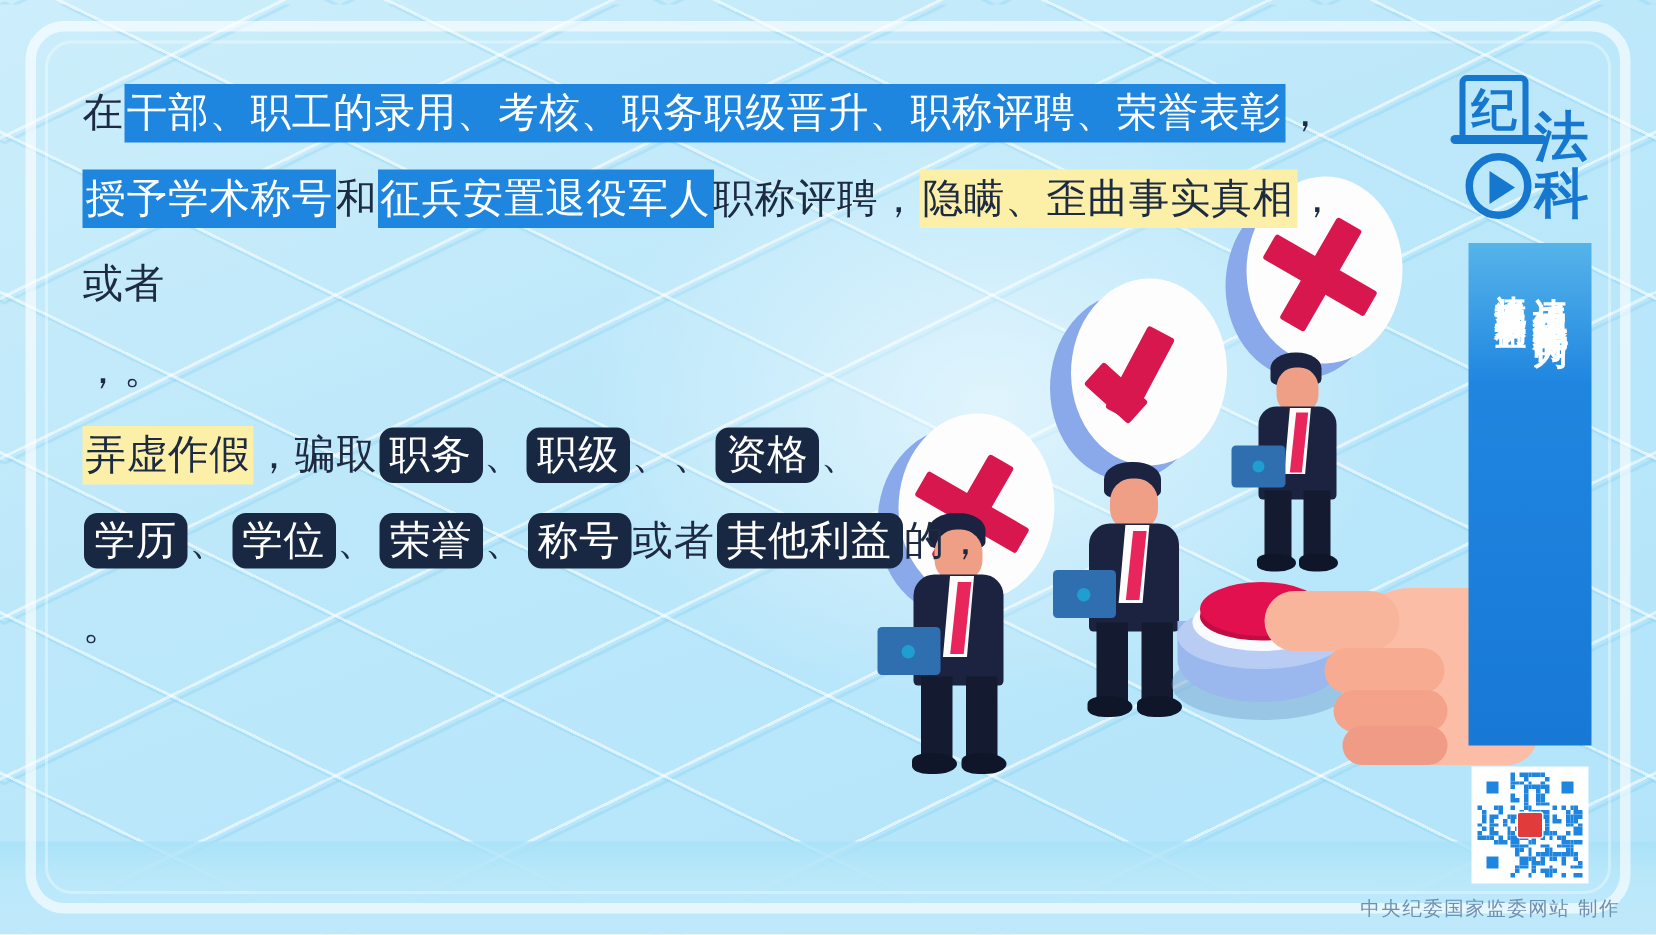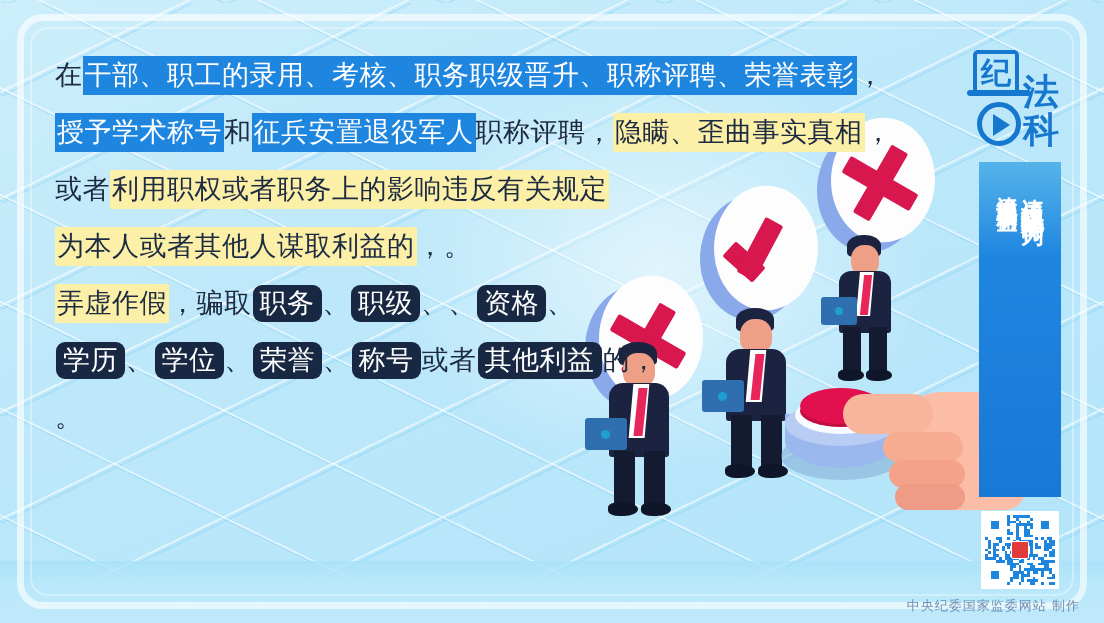--- a/index.html
+++ b/index.html
@@ -314,25 +314,23 @@
       <span class="hl-blue">授予学术称号</span>
       <span class="plain">和</span>
       <span class="hl-blue">征兵安置退役军人</span>
       <span class="plain">职称评聘，</span>
       <span class="hl-yellow">隐瞒、歪曲事实真相</span>
       <span class="plain">，</span>
     </div>
 
     <div class="line">
       <span class="plain">或者</span>
-      <span class="hl-yellow">利用职权或者职务上的影响违反有关规定</span>
     </div>
 
     <div class="line">
-      <span class="hl-yellow">为本人或者其他人谋取利益的</span>
       <span class="plain">，</span>
       <span class="plain">。</span>
     </div>
 
     <div class="line">
       <span class="hl-yellow">弄虚作假</span>
       <span class="plain">，骗取</span>
       <span class="chip">职务</span>
       <span class="plain">、</span>
       <span class="chip">职级</span>

